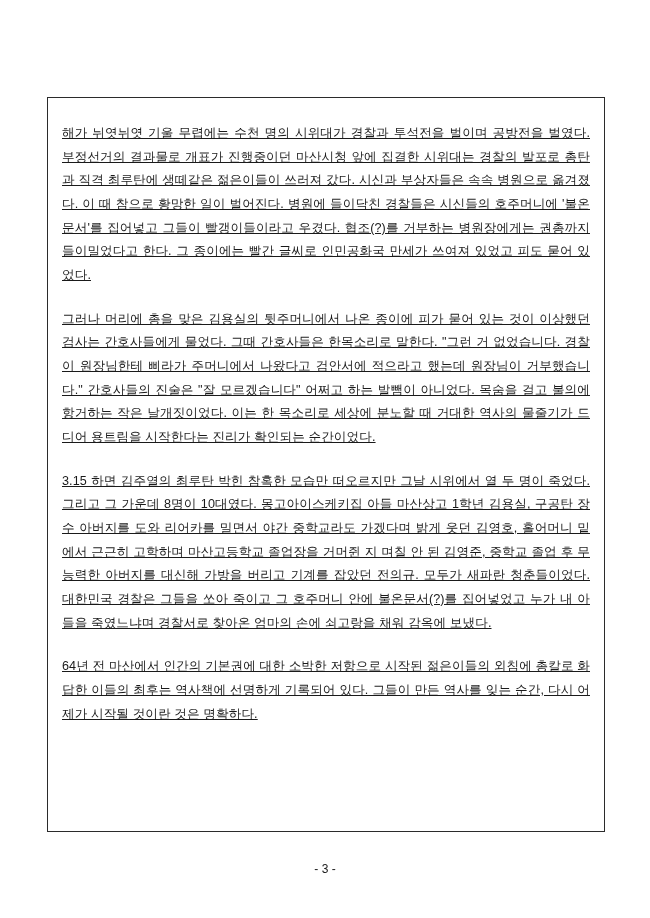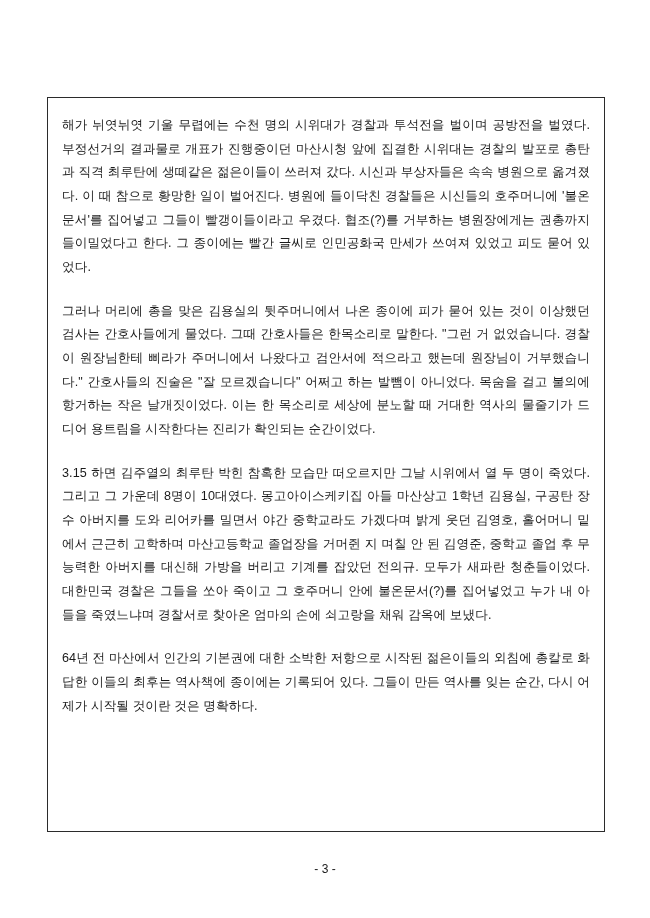--- a/index.html
+++ b/index.html
@@ -25,28 +25,29 @@
     width: 558px;
     height: 735px;
     border: 1px solid #2b2b2b;
     box-sizing: border-box;
     background: #ffffff;
   }
   .content-inner {
     padding: 16px 14px 0 14px;
   }
   p.para {
-    margin: 0 0 20px 0;
+    margin: 8px 0 20px 0;
     font-size: 12.6px;
     line-height: 1.88;
     color: #1a1a1a;
     text-align: justify;
     text-justify: inter-character;
     word-break: break-all;
     letter-spacing: 0.1px;
+    text-decoration: underline;
   }
   p.para:last-child {
     margin-bottom: 0;
   }
   .footer {
     position: absolute;
     left: 0;
     top: 862px;
     width: 650px;
     text-align: center;
@@ -57,17 +58,17 @@
 </style>
 </head>
 <body>
 
 <div class="page">
   <div class="content-frame">
     <div class="content-inner">
       <p class="para">해가 뉘엿뉘엿 기울 무렵에는 수천 명의 시위대가 경찰과 투석전을 벌이며 공방전을 벌였다. 부정선거의 결과물로 개표가 진행중이던 마산시청 앞에 집결한 시위대는 경찰의 발포로 총탄과 직격 최루탄에 생떼같은 젊은이들이 쓰러져 갔다. 시신과 부상자들은 속속 병원으로 옮겨졌다. 이 때 참으로 황망한 일이 벌어진다. 병원에 들이닥친 경찰들은 시신들의 호주머니에 '불온문서'를 집어넣고 그들이 빨갱이들이라고 우겼다. 협조(?)를 거부하는 병원장에게는 권총까지 들이밀었다고 한다. 그 종이에는 빨간 글씨로 인민공화국 만세가 쓰여져 있었고 피도 묻어 있었다.</p>
       <p class="para">그러나 머리에 총을 맞은 김용실의 뒷주머니에서 나온 종이에 피가 묻어 있는 것이 이상했던 검사는 간호사들에게 물었다. 그때 간호사들은 한목소리로 말한다. "그런 거 없었습니다. 경찰이 원장님한테 삐라가 주머니에서 나왔다고 검안서에 적으라고 했는데 원장님이 거부했습니다." 간호사들의 진술은 "잘 모르겠습니다" 어쩌고 하는 발뺌이 아니었다. 목숨을 걸고 불의에 항거하는 작은 날개짓이었다. 이는 한 목소리로 세상에 분노할 때 거대한 역사의 물줄기가 드디어 용트림을 시작한다는 진리가 확인되는 순간이었다.</p>
       <p class="para">3.15 하면 김주열의 최루탄 박힌 참혹한 모습만 떠오르지만 그날 시위에서 열 두 명이 죽었다. 그리고 그 가운데 8명이 10대였다. 몽고아이스케키집 아들 마산상고 1학년 김용실, 구공탄 장수 아버지를 도와 리어카를 밀면서 야간 중학교라도 가겠다며 밝게 웃던 김영호, 홀어머니 밑에서 근근히 고학하며 마산고등학교 졸업장을 거머쥔 지 며칠 안 된 김영준, 중학교 졸업 후 무능력한 아버지를 대신해 가방을 버리고 기계를 잡았던 전의규. 모두가 새파란 청춘들이었다. 대한민국 경찰은 그들을 쏘아 죽이고 그 호주머니 안에 불온문서(?)를 집어넣었고 누가 내 아들을 죽였느냐며 경찰서로 찾아온 엄마의 손에 쇠고랑을 채워 감옥에 보냈다.</p>
-      <p class="para">64년 전 마산에서 인간의 기본권에 대한 소박한 저항으로 시작된 젊은이들의 외침에 총칼로 화답한 이들의 최후는 역사책에 종이에는 기록되어 있다. 그들이 만든 역사를 잊는 순간, 다시 어제가 시작될 것이란 것은 명확하다.</p>
+      <p class="para">64년 전 마산에서 인간의 기본권에 대한 소박한 저항으로 시작된 젊은이들의 외침에 총칼로 화답한 이들의 최후는 역사책에 선명하게 기록되어 있다. 그들이 만든 역사를 잊는 순간, 다시 어제가 시작될 것이란 것은 명확하다.</p>
     </div>
   </div>
   <div class="footer">- 3 -</div>
 </div>
 
 </body></html>

